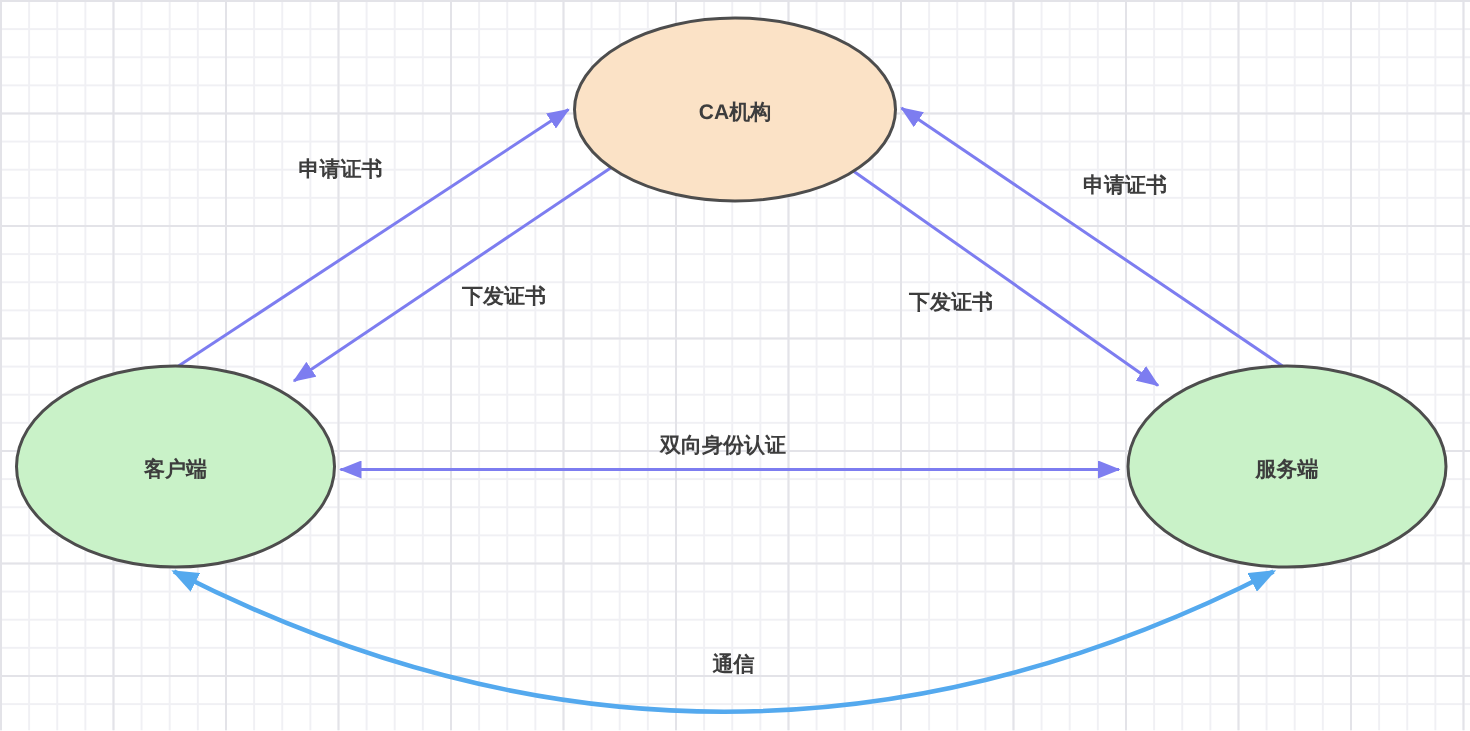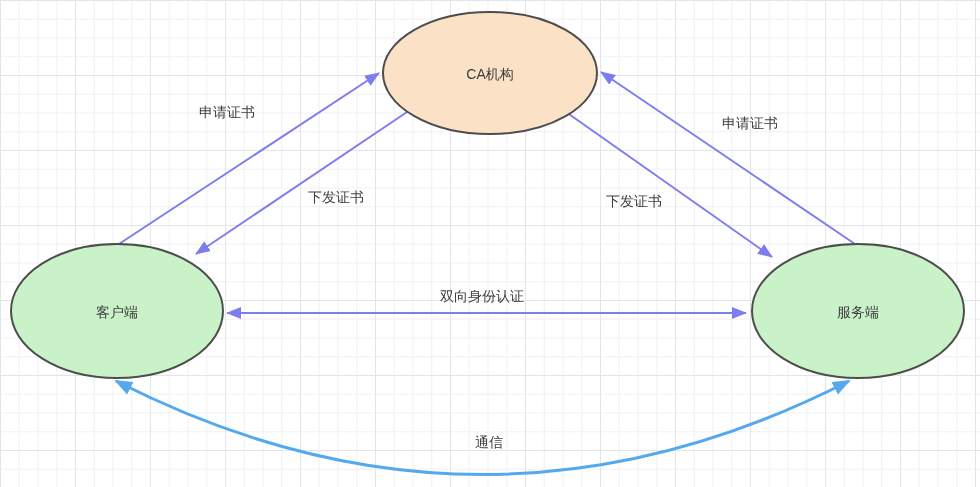--- a/index.html
+++ b/index.html
@@ -14,20 +14,21 @@
     position: relative;
     width: 980px;
     height: 487px;
     background-color: #ffffff;
     background-image:
       linear-gradient(var(--grid-major, #e3e3e8) 1px, transparent 1px),
       linear-gradient(90deg, var(--grid-major, #e3e3e8) 1px, transparent 1px),
       linear-gradient(var(--grid-minor, #f0f0f4) 1px, transparent 1px),
       linear-gradient(90deg, var(--grid-minor, #f0f0f4) 1px, transparent 1px);
     background-size: 75px 75px, 75px 75px, 18.75px 18.75px, 18.75px 18.75px;
+    font-weight: bold;
   }
   svg { display: block; }
 
   .cert-edge {
     stroke: var(--certificate-edge, #7d7df0);
     stroke-width: 2;
     fill: none;
   }
   .comm-edge {
     stroke: var(--communication-edge, #54a9ee);

